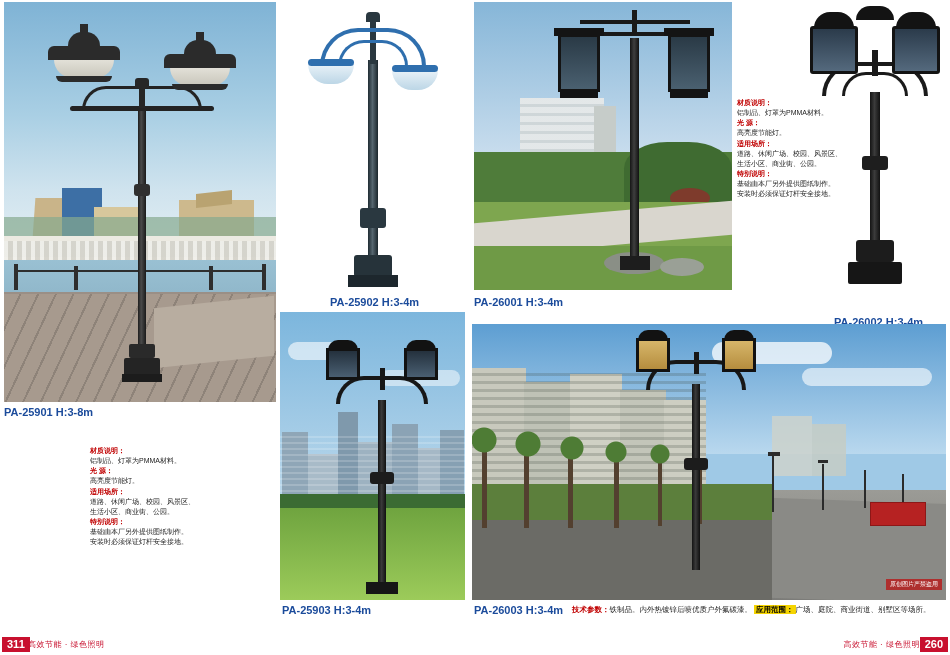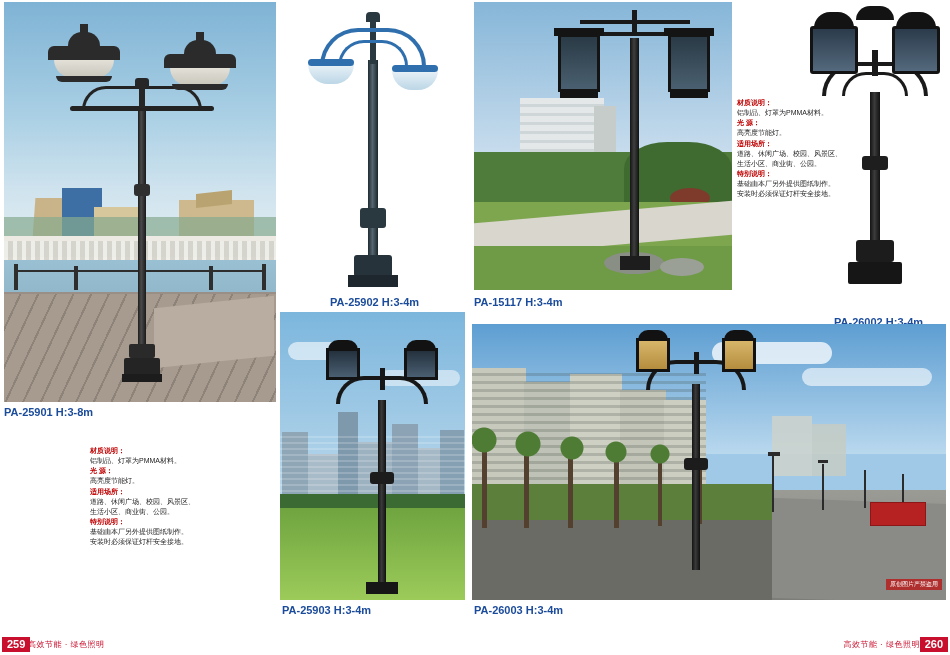--- a/index.html
+++ b/index.html
@@ -169,21 +169,21 @@
       <div style="position:absolute;left:58px;top:2px;width:5px;height:24px;background:#191919;"></div>
 
       <div style="position:absolute;left:-16px;top:26px;width:42px;height:58px;background:linear-gradient(#2a3a46,#4a6070);border:3px solid #141414;"></div>
       <div style="position:absolute;left:-20px;top:20px;width:50px;height:8px;background:#141414;"></div>
       <div style="position:absolute;left:-14px;top:84px;width:38px;height:6px;background:#141414;"></div>
       <div style="position:absolute;left:94px;top:26px;width:42px;height:58px;background:linear-gradient(#2a3a46,#4a6070);border:3px solid #141414;"></div>
       <div style="position:absolute;left:90px;top:20px;width:50px;height:8px;background:#141414;"></div>
       <div style="position:absolute;left:96px;top:84px;width:38px;height:6px;background:#141414;"></div>
     </div>
   </div>
-  <div class="caption" style="left:474px; top:296px;">PA-15117  H:3-4m</div>
+  <div class="caption" style="left:474px; top:296px;">PA-26001  H:3-4m</div>
 
   <div class="photo" style="left:806px; top:2px; width:140px; height:292px; background:#ffffff;">
     <div style="position:absolute;left:6px;top:4px;width:128px;height:282px;">
 
       <div style="position:absolute;left:58px;top:86px;width:10px;height:150px;background:linear-gradient(90deg,#141414,#3b3b3b 45%,#111);"></div>
       <div style="position:absolute;left:50px;top:150px;width:26px;height:14px;background:#1e1e1e;border-radius:3px;"></div>
       <div style="position:absolute;left:44px;top:234px;width:38px;height:22px;background:#1c1c1c;border-radius:3px;"></div>
       <div style="position:absolute;left:36px;top:256px;width:54px;height:22px;background:#161616;border-radius:2px;"></div>
 
       <div style="position:absolute;left:10px;top:56px;width:106px;height:34px;border:4px solid #1a1a1a;border-bottom:none;border-radius:60px 60px 0 0;"></div>
@@ -309,20 +309,24 @@
       <div style="position:absolute;left:-2px;top:0px;width:34px;height:34px;background:linear-gradient(#d7b66a,#b58d3e);border:3px solid #121212;"></div>
       <div style="position:absolute;left:0px;top:-8px;width:30px;height:10px;background:#121212;border-radius:10px 10px 0 0;"></div>
       <div style="position:absolute;left:84px;top:0px;width:34px;height:34px;background:linear-gradient(#d7b66a,#b58d3e);border:3px solid #121212;"></div>
       <div style="position:absolute;left:86px;top:-8px;width:30px;height:10px;background:#121212;border-radius:10px 10px 0 0;"></div>
     </div>
 
     <div style="position:absolute;right:4px;bottom:10px;background:rgba(180,30,30,.85);color:#fff;font-size:6px;padding:1px 4px;">原创图片严禁盗用</div>
   </div>
   <div class="caption" style="left:474px; top:604px;">PA-26003  H:3-4m</div>
 
+  <div class="tagline" style="left:572px; top:605px;">
+    <b>技术参数：</b><span>铁制品。内外热镀锌后喷优质户外氟碳漆。</span>
+    <span class="hl">应用范围：</span><span>广场、庭院、商业街道、别墅区等场所。</span>
+  </div>
 
   <div class="footer-bar"></div>
-  <div class="pgnum" style="left:2px;">259</div>
+  <div class="pgnum" style="left:2px;">311</div>
   <div class="pgtext" style="left:28px;">高效节能 · 绿色照明</div>
   <div class="pgnum" style="right:2px;text-align:center;">260</div>
   <div class="pgtext" style="right:30px;">高效节能 · 绿色照明</div>
 
 </div>
 
 </body></html>

